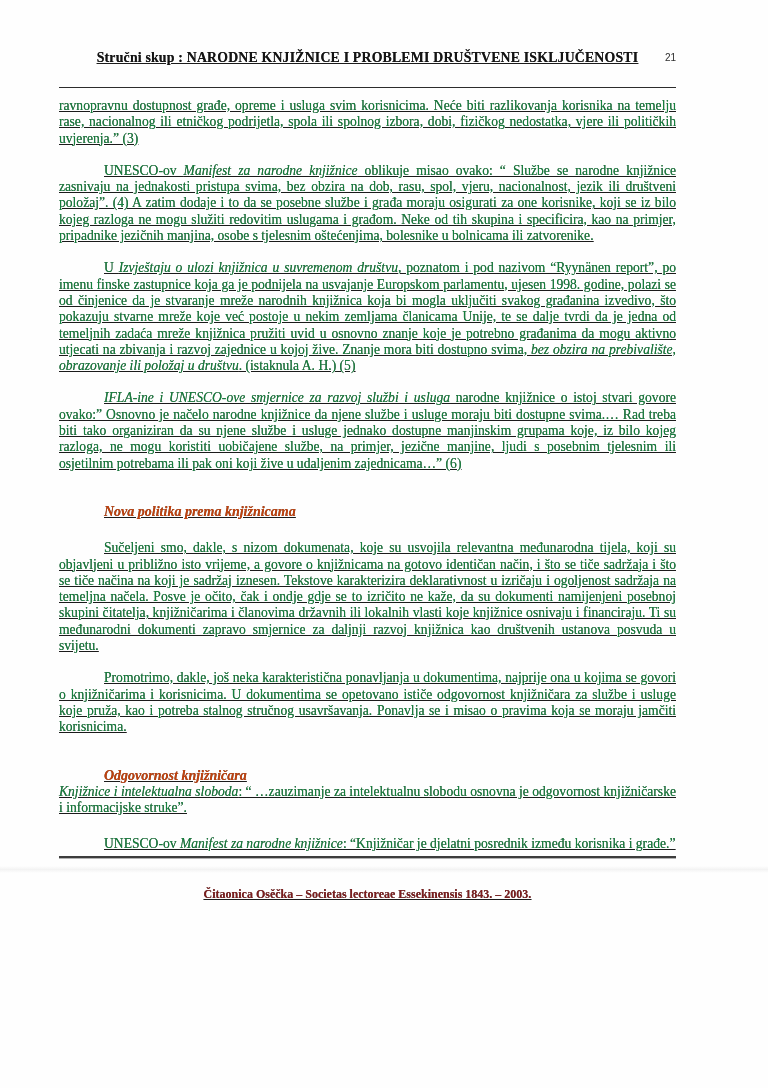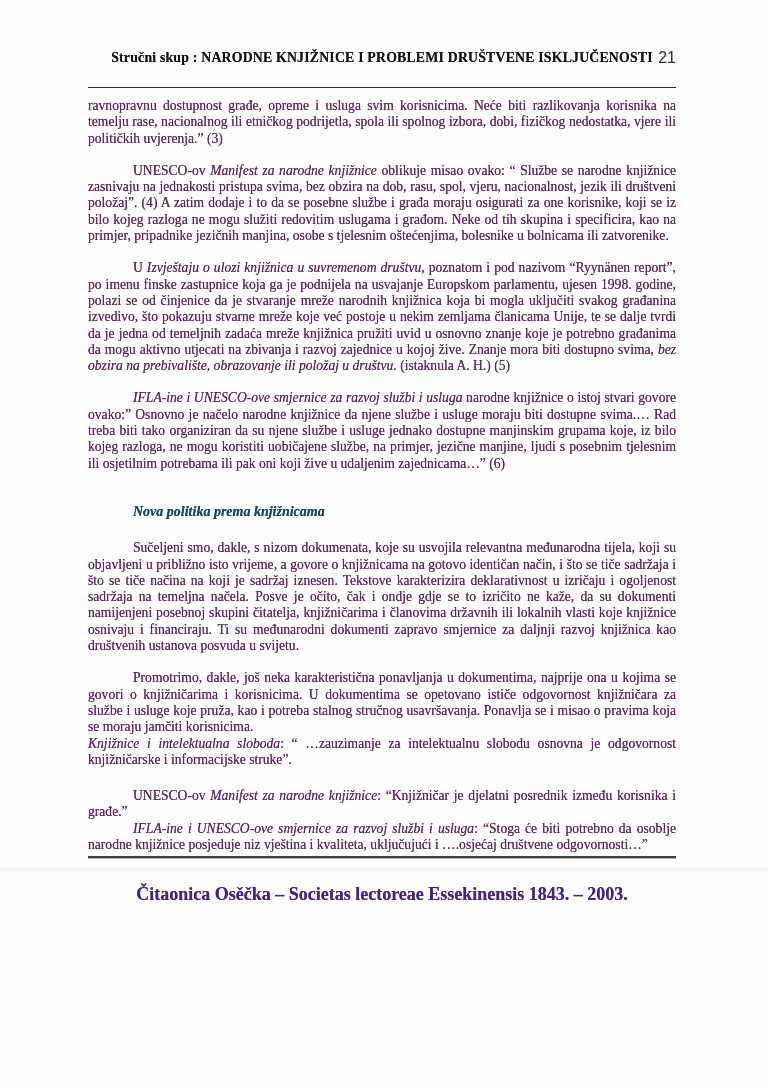--- a/index.html
+++ b/index.html
@@ -11,21 +11,22 @@
     position: relative;
     width: 768px;
     height: 1088px;
     background: #fefefe;
     overflow: hidden;
     font-family: "Liberation Serif", serif;
     color: #1b1b1b;
   }
   .content {
     position: relative;
-    padding: 48px 92px 0 88px;
+    padding: 48px 92px 0 59px;
+    text-decoration: underline;
   }
   
   .header-row {
     position: relative;
     text-align: center;
     height: 18px;
     line-height: 18px;
   }
   .header-title {
     font-weight: bold;
@@ -33,51 +34,51 @@
     letter-spacing: 0.2px;
     color: #141414;
     text-shadow: 0 0 0.5px rgba(30,30,30,0.75);
     white-space: nowrap;
   }
   .page-number {
     position: absolute;
     right: 0;
     top: 1px;
     font-family: "Liberation Sans", sans-serif;
-    font-size: 16px;
+    font-size: 10px;
     color: #2e2e2e;
   }
   .header-rule {
     margin-top: 21px;
     height: 0;
     border-top: 1.6px solid #2c2c2c;
   }
   
   .para {
     margin: 16px 0 0 0;
     font-size: 13.6px;
     line-height: 16.3px;
     text-align: justify;
     text-indent: 45px;
-    color: #701a75;
+    color: #15803d;
     text-shadow: 0 0 0.45px rgba(40,40,40,0.8);
   }
   .para.first {
     margin-top: 10px;
   }
   .no-indent {
     text-indent: 0;
   }
   .section-heading {
     margin: 32px 0 0 45px;
     font-size: 14px;
     line-height: 16.3px;
     font-weight: bold;
     font-style: italic;
-    color: #0c4a6e;
+    color: #c2410c;
     text-shadow: 0 0 0.45px rgba(40,40,40,0.8);
   }
   .after-heading {
     margin-top: 20px;
   }
   .tight {
     margin-top: 0;
   }
   .ital {
     font-style: italic;
@@ -99,22 +100,22 @@
     height: 2px;
     background: #3d3d3d;
     border-bottom: 1.4px solid #b2b2b2;
   }
   .footer-row {
     margin-top: 25px;
     text-align: center;
   }
   .footer-text {
     font-weight: bold;
-    font-size: 18px;
-    color: #4c1d95;
+    font-size: 12px;
+    color: #7f1d1d;
     text-shadow: 0 0 0.5px rgba(30,30,30,0.75);
     white-space: nowrap;
   }
 </style>
 </head>
 <body>
 
 <div class="page">
   <div class="scan-artifact"></div>
   <div class="content">
@@ -133,27 +134,27 @@
     <p class="para"><span>U </span><span class="ital">Izvještaju o ulozi knjižnica u suvremenom društvu</span><span>, poznatom i pod nazivom “Ryynänen report”, po imenu finske zastupnice koja ga je podnijela na usvajanje Europskom parlamentu, ujesen 1998. godine, polazi se od činjenice da je stvaranje mreže narodnih knjižnica koja bi mogla uključiti svakog građanina izvedivo, što pokazuju stvarne mreže koje već postoje u nekim zemljama članicama Unije, te se dalje tvrdi da je jedna od temeljnih zadaća mreže knjižnica pružiti uvid u osnovno znanje koje je potrebno građanima da mogu aktivno utjecati na zbivanja i razvoj zajednice u kojoj žive. Znanje mora biti dostupno svima, </span><span class="ital">bez obzira na prebivalište, obrazovanje ili položaj u društvu</span><span>. (istaknula A. H.) (5)</span></p>
 
     <p class="para"><span class="ital">IFLA-ine i UNESCO-ove smjernice za razvoj službi i usluga</span><span> narodne knjižnice o istoj stvari govore ovako:” Osnovno je načelo narodne knjižnice da njene službe i usluge moraju biti dostupne svima.… Rad treba biti tako organiziran da su njene službe i usluge jednako dostupne manjinskim grupama koje, iz bilo kojeg razloga, ne mogu koristiti uobičajene službe, na primjer, jezične manjine, ljudi s posebnim tjelesnim ili osjetilnim potrebama ili pak oni koji žive u udaljenim zajednicama…” (6)</span></p>
 
     <h3 class="section-heading">Nova politika prema knjižnicama</h3>
 
     <p class="para after-heading"><span>Sučeljeni smo, dakle, s nizom dokumenata, koje su usvojila relevantna međunarodna tijela, koji su objavljeni u približno isto vrijeme, a govore o knjižnicama na gotovo identičan način, i što se tiče sadržaja i što se tiče načina na koji je sadržaj iznesen.  Tekstove karakterizira deklarativnost u izričaju i ogoljenost sadržaja na temeljna načela. Posve je očito, čak i ondje gdje se to izričito ne kaže, da su dokumenti namijenjeni posebnoj skupini čitatelja, knjižničarima i članovima državnih ili lokalnih vlasti koje knjižnice osnivaju i financiraju. Ti su međunarodni dokumenti zapravo smjernice za daljnji razvoj knjižnica kao društvenih ustanova posvuda u svijetu.</span></p>
 
     <p class="para"><span>Promotrimo, dakle, još neka karakteristična ponavljanja u dokumentima, najprije ona u kojima se govori o knjižničarima i korisnicima. U dokumentima se opetovano ističe odgovornost knjižničara za službe i usluge koje pruža, kao i potreba stalnog stručnog usavršavanja. Ponavlja se i misao o pravima koja se moraju jamčiti korisnicima.</span></p>
 
+    <h3 class="section-heading">Odgovornost knjižničara</h3>
 
     <p class="para tight no-indent"><span class="ital">Knjižnice i intelektualna sloboda</span><span>: “ …zauzimanje za intelektualnu slobodu osnovna je odgovornost knjižničarske i informacijske struke”.</span></p>
 
     <p class="para after-heading"><span>UNESCO-ov </span><span class="ital">Manifest za narodne knjižnice</span><span>: “Knjižničar je djelatni posrednik između korisnika i građe.”</span></p>
 
 
-    <p class="para tight"><span class="ital">IFLA-ine i UNESCO-ove smjernice za razvoj službi i usluga</span><span>: “Stoga će biti potrebno da osoblje narodne knjižnice posjeduje niz vještina i kvaliteta, uključujući i ….osjećaj društvene odgovornosti…”</span></p>
 
     <div class="footer-rule"></div>
 
     <div class="footer-row">
       <span class="footer-text">Čitaonica Osěčka – Societas lectoreae Essekinensis 1843. – 2003.</span>
     </div>
 
   </div>
 </div>
 

